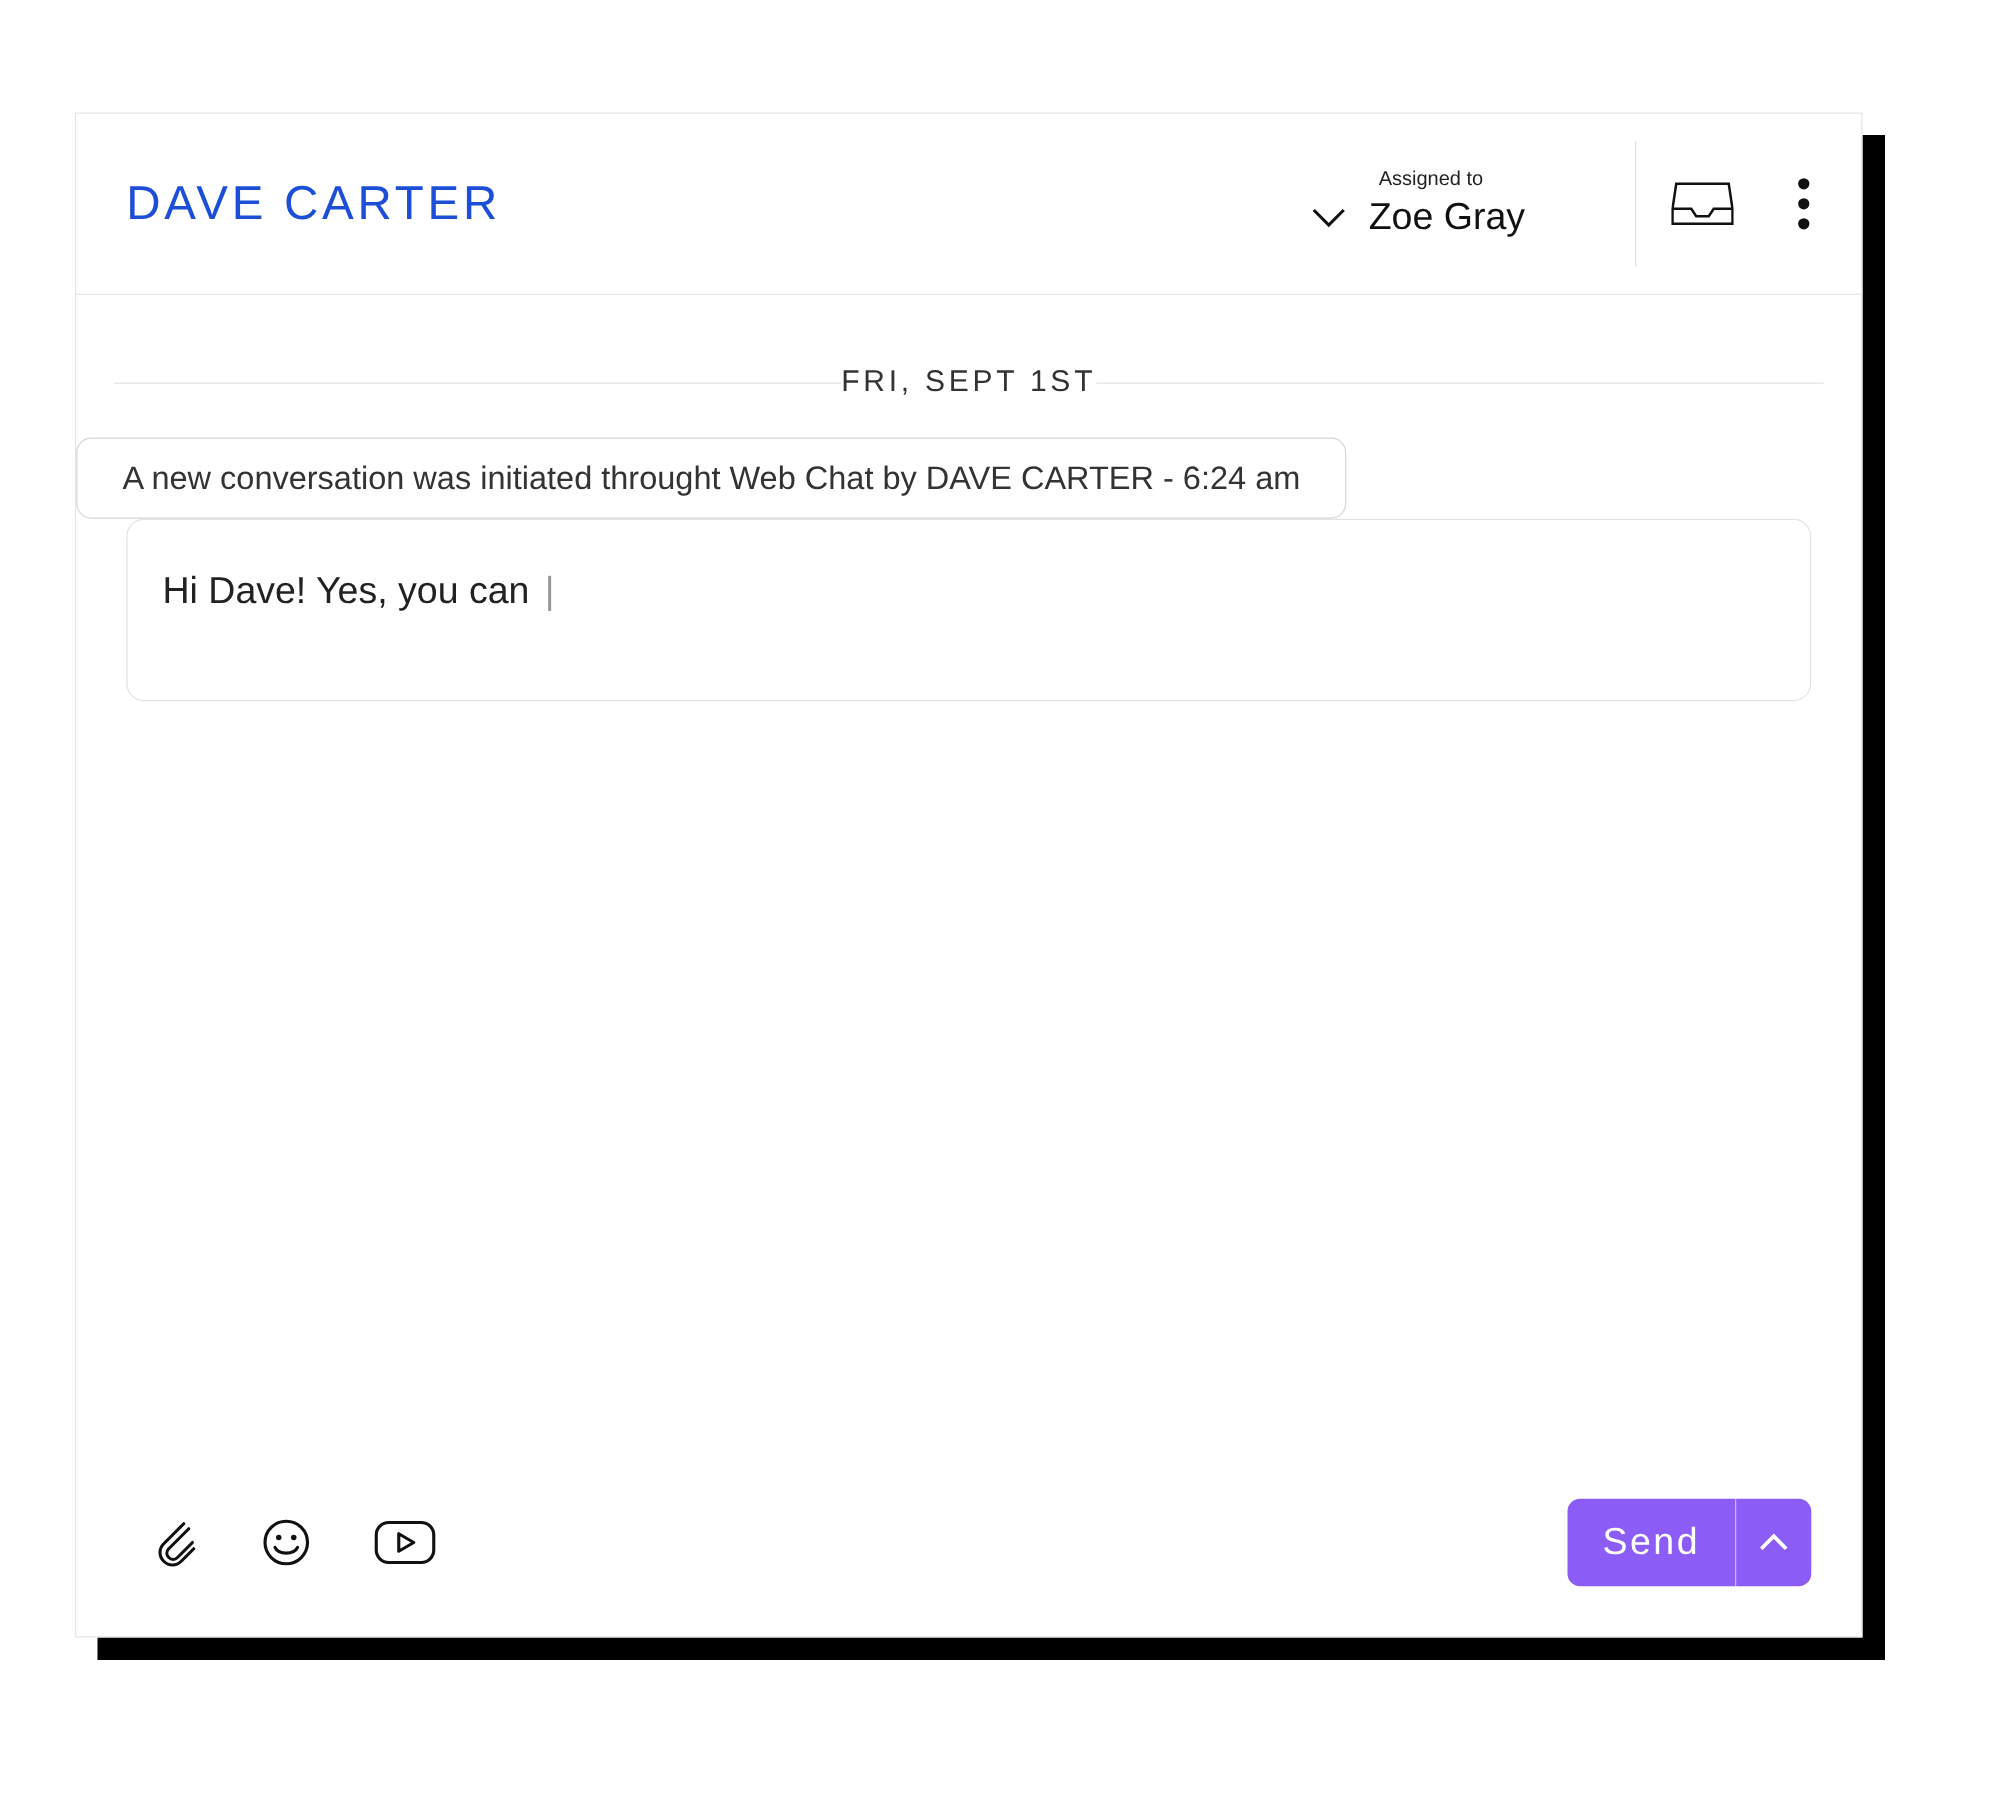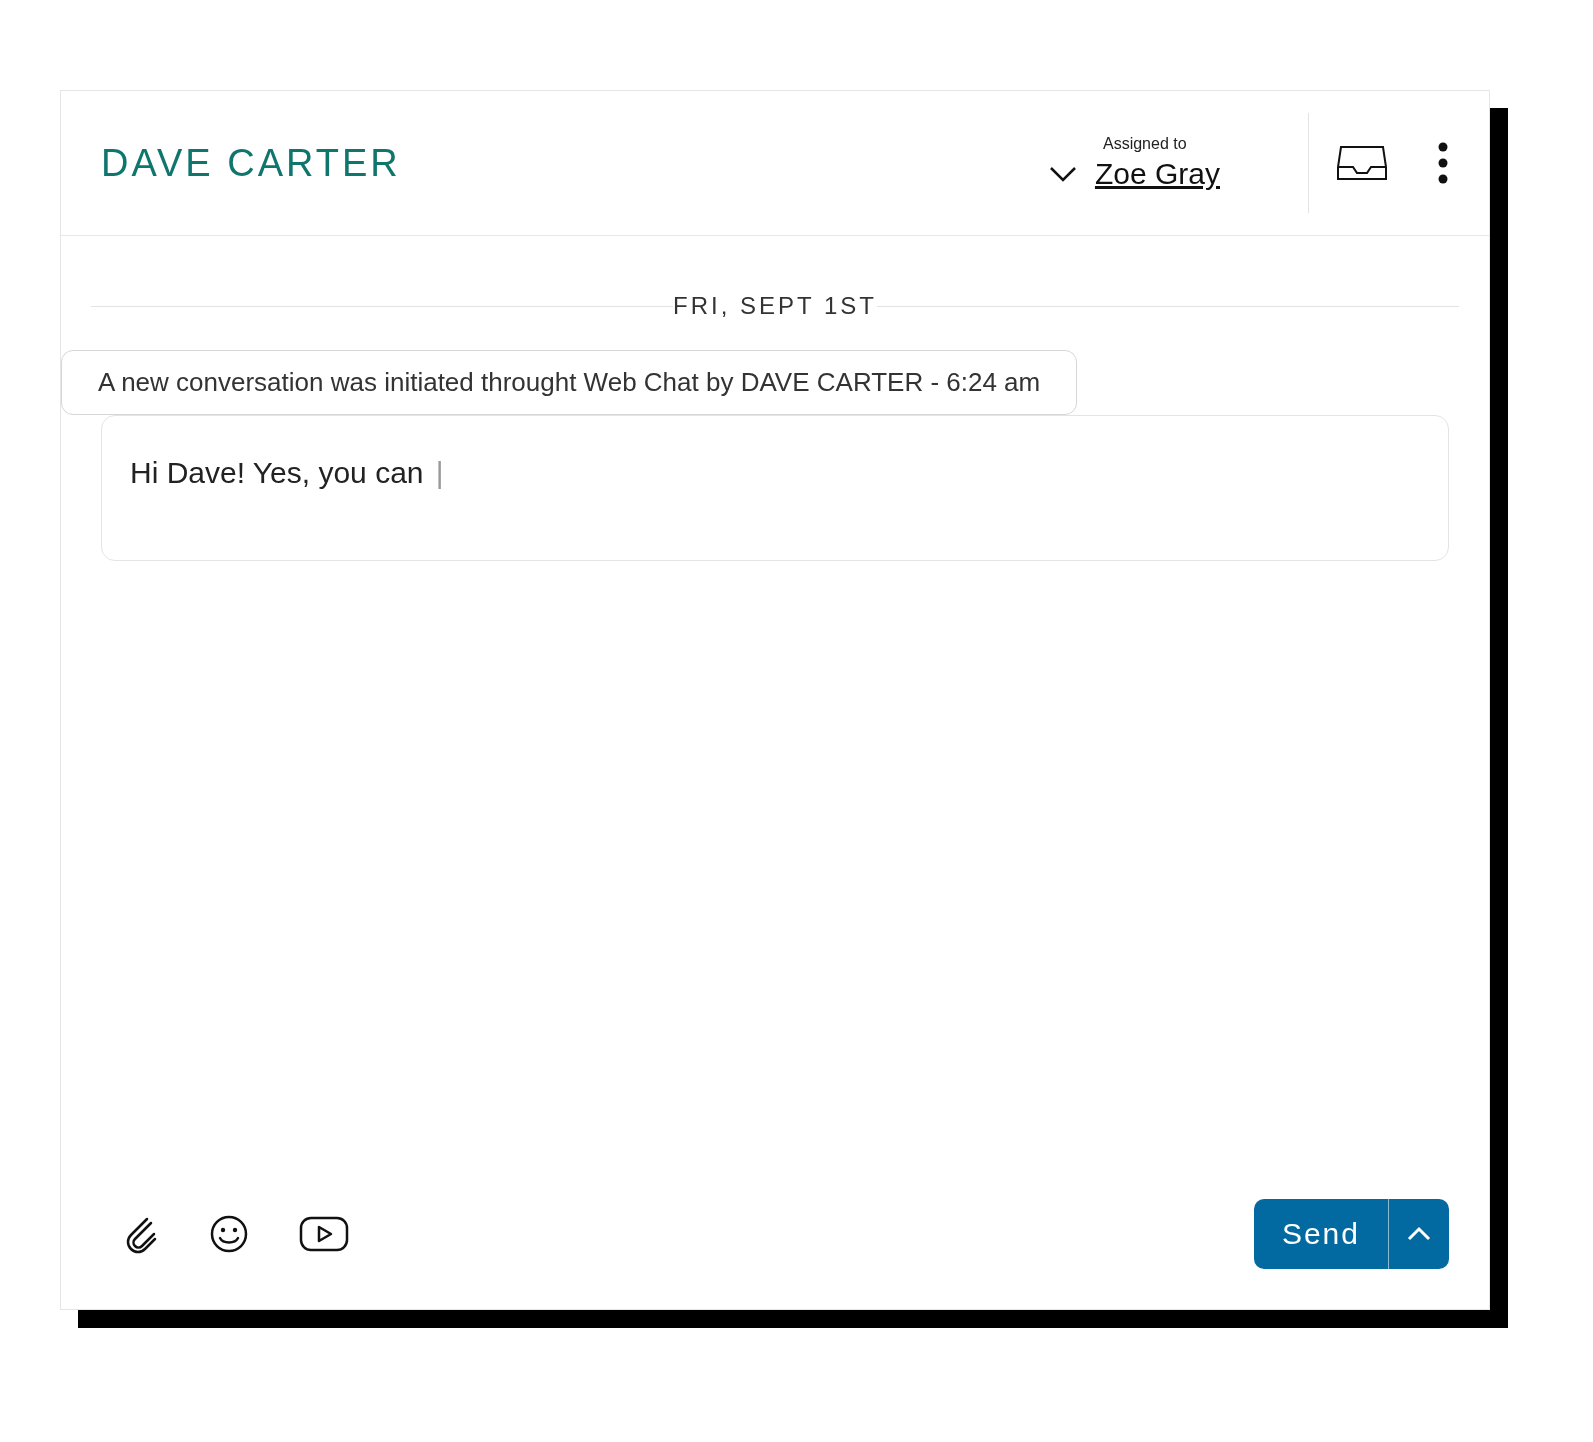--- a/index.html
+++ b/index.html
@@ -34,21 +34,21 @@
   .header {
     display: flex;
     align-items: center;
     padding: 22px 40px 22px 40px;
     border-bottom: 1px solid #e8e8e8;
   }
   .customer-name {
     font-size: 38px;
     font-weight: 300;
     letter-spacing: 3px;
-    color: #0f766e;
+    color: #1d4ed8;
     flex: 0 0 auto;
   }
   .spacer { flex: 1; }
   .assigned-block {
     display: flex;
     flex-direction: column;
     align-items: flex-start;
     margin-right: 60px;
   }
   .assigned-label {
@@ -60,21 +60,20 @@
   .assigned-row {
     display: flex;
     align-items: center;
     gap: 18px;
     cursor: pointer;
   }
   .assigned-name {
     font-size: 30px;
     color: #111;
     font-weight: 300;
-    text-decoration: underline;
   }
   .vdiv {
     width: 1px;
     height: 100px;
     background: #e3e3e3;
     margin: 0 28px;
   }
   .header-icons {
     display: flex;
     align-items: center;
@@ -163,21 +162,21 @@
     margin-top: auto;
   }
   .left-icons {
     display:flex;
     align-items:center;
     gap: 50px;
   }
   .send-group {
     margin-left: auto;
     display:flex;
-    background: #0369a1;
+    background: #8b5cf6;
     border-radius: 10px;
     overflow: hidden;
     color: #fff;
     align-items:stretch;
   }
   .send-btn {
     padding: 18px 28px;
     font-size: 30px;
     letter-spacing: 2px;
     font-weight: 300;

